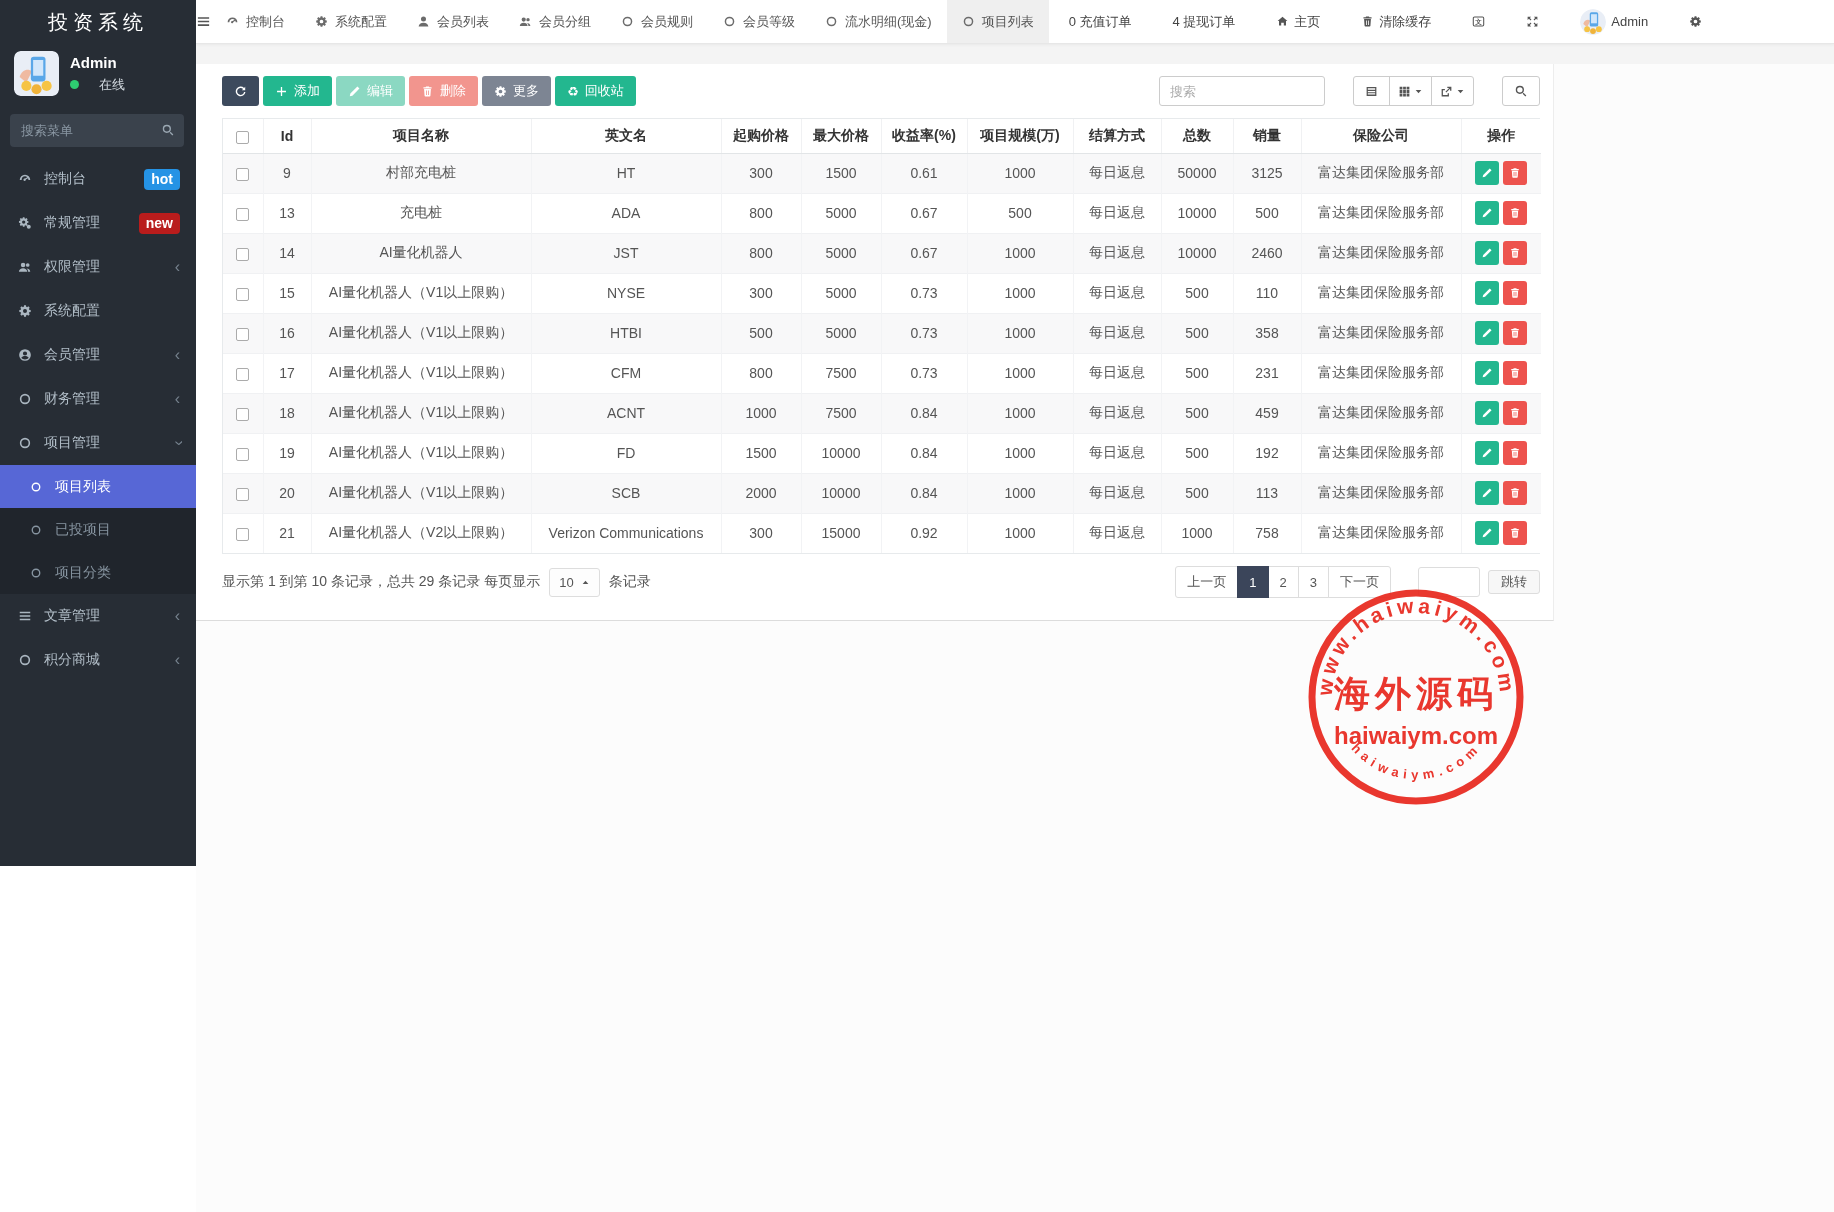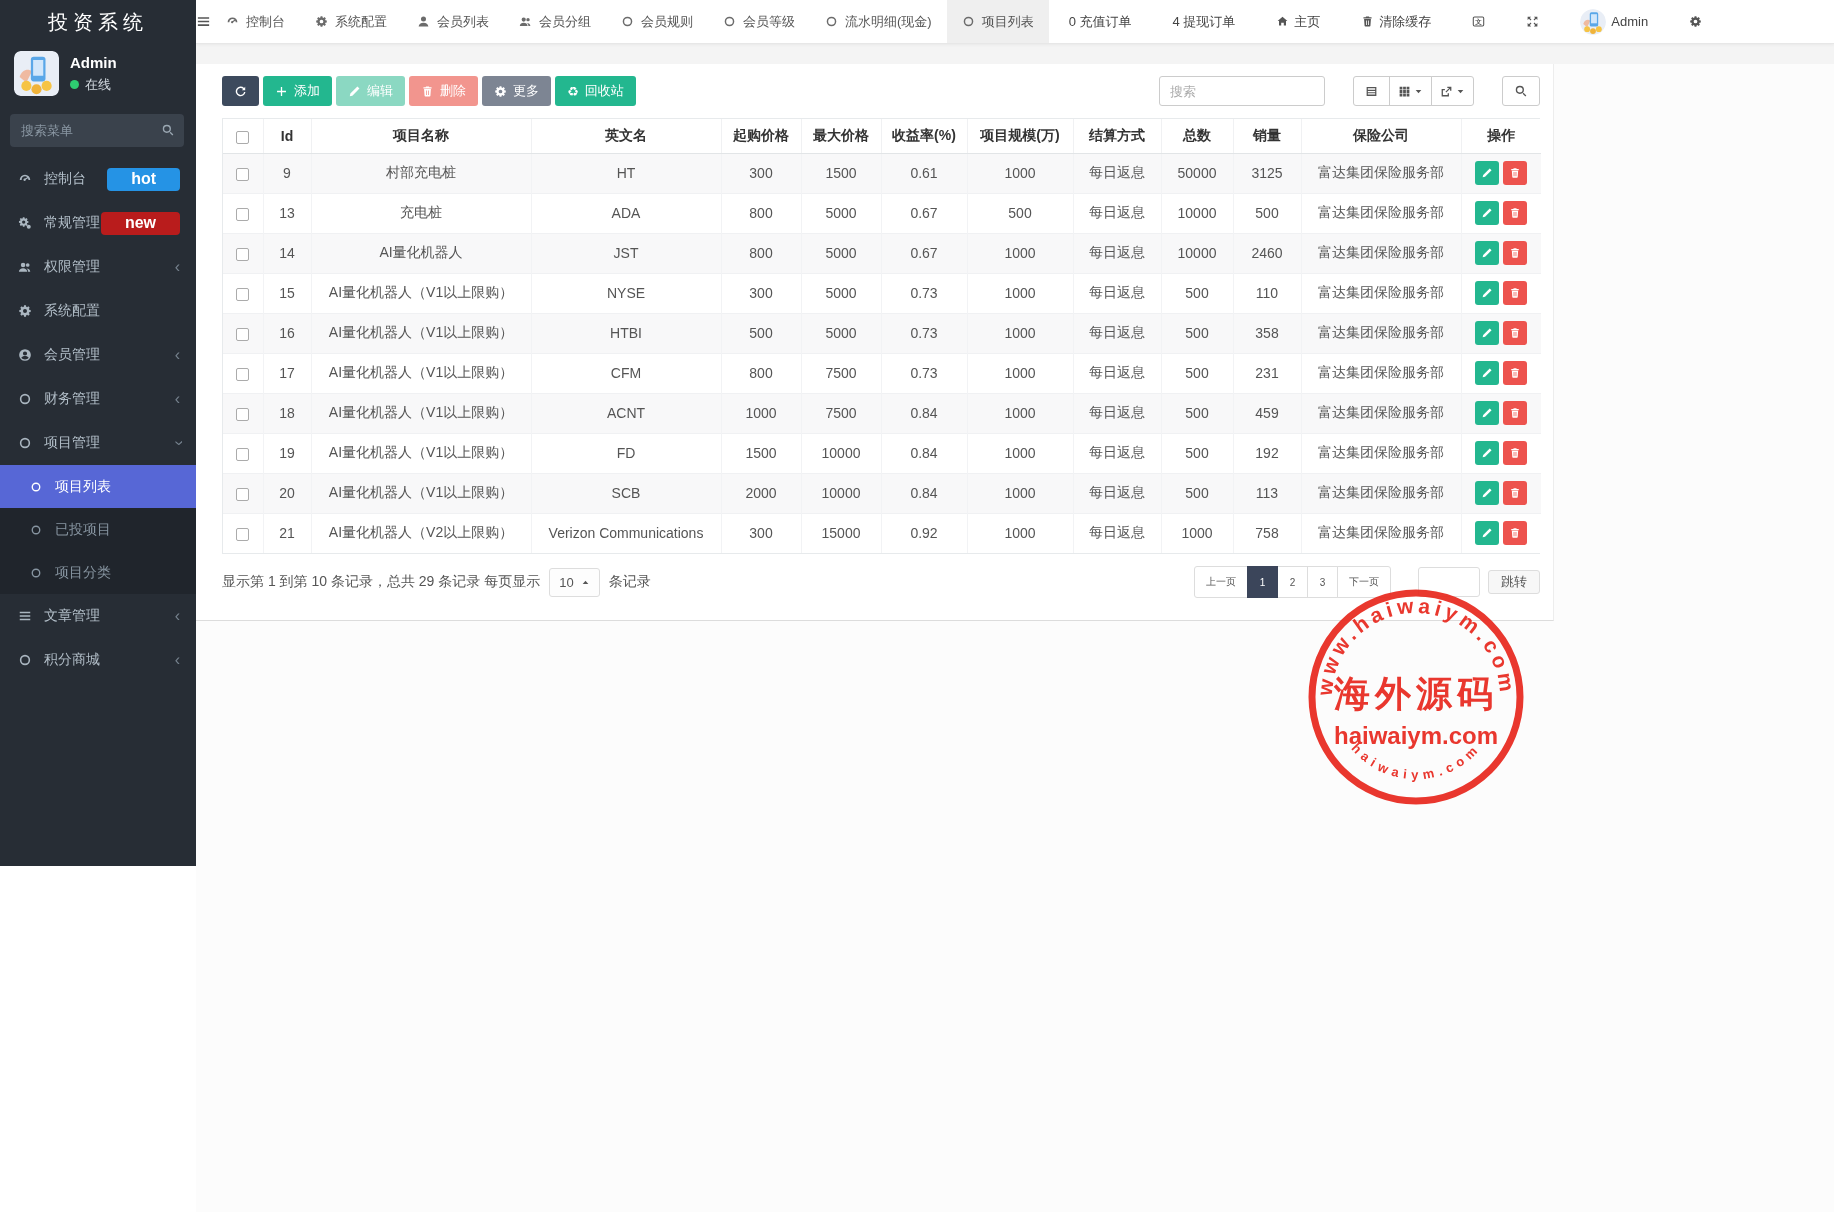--- a/index.html
+++ b/index.html
@@ -8,30 +8,30 @@
   .ico { display:inline-flex; align-items:center; justify-content:center; line-height:1; }
   .ico svg { width:1em; height:1em; fill:currentColor; display:block; }
 
   
   .sidebar { position:absolute; left:0; top:0; width:196px; height:866px; background:#272d35; z-index:10; }
   .brand { height:44px; line-height:44px; text-align:center; color:#fff; font-size:20px; letter-spacing:5px; font-weight:400; }
   .user-panel { display:flex; align-items:center; gap:11px; padding:7px 14px 6px 14px; }
   .avatar { width:45px; height:45px; border-radius:6px; overflow:hidden; flex:none; }
   .avatar svg { width:100%; height:100%; display:block; }
   .user-name { color:#fff; font-size:15px; font-weight:bold; margin-bottom:5px; }
-  .user-status { color:#d4dbe1; font-size:13px; display:flex; align-items:center; gap:6px; }
+  .user-status { color:#d4dbe1; font-size:13px; display:flex; align-items:center; gap:20px; }
   .dot { width:9px; height:9px; border-radius:50%; background:#2ecc71; display:inline-block; }
   .sidebar-search { margin:12px 12px 10px 10px; position:relative; }
   .sidebar-search input { width:100%; height:33px; background:#3a424c; border:none; border-radius:4px; color:#cfd8df; font-size:13px; padding:0 30px 0 11px; outline:none; }
   .sidebar-search input::placeholder { color:#8a97a3; }
   .sidebar-search .s-ico { position:absolute; right:9px; top:9px; color:#9aa7b2; font-size:14px; }
   .menu-item { height:44px; display:flex; align-items:center; padding:0 16px; color:#b2bec8; font-size:14px; cursor:pointer; position:relative; }
   .menu-item .mi-ico { width:17px; font-size:14px; margin-right:11px; color:#aab6c0; flex:none; }
   .menu-item .lbl { white-space:nowrap; }
-  .badge { margin-left:auto; color:#fff; font-size:16px; font-weight:bold; border-radius:4px; padding:2px 24px 3px; }
+  .badge { margin-left:auto; color:#fff; font-size:14px; font-weight:bold; border-radius:4px; padding:2px 7px 3px; }
   .chev { margin-left:auto; color:#76828e; font-size:16px; line-height:1; }
   .chev.down { transform:rotate(-90deg); }
   .submenu { background:#20252c; }
   .submenu .menu-item { height:43px; padding-left:27px; color:#8795a1; }
   .submenu .menu-item .mi-ico { color:#8795a1; font-size:12px; }
   .submenu .menu-item.active { background:#5767d6; color:#fff; }
   .submenu .menu-item.active .mi-ico { color:#fff; }
 
   
   .header { position:absolute; left:196px; top:0; width:1638px; height:44px; background:#fff; border-bottom:1px solid #e7e7e7; box-shadow:0 1px 3px rgba(0,0,0,.05); display:flex; align-items:stretch; z-index:6; }
@@ -83,21 +83,21 @@
   .act .ico { font-size:12px; }
   .act-edit { background:#23b78f; }
   .act-del { background:#ed534e; }
 
   .tfoot { width:1318px; display:flex; align-items:center; margin-top:12px; font-size:14px; color:#555; }
   .summary { display:flex; align-items:center;justify-content:center; }
   .page-size-btn { display:inline-flex; align-items:center; gap:7px; border:1px solid #ddd; background:#fdfdfd; height:29px; padding:0 9px; border-radius:3px; margin:0 9px; font-size:13px; color:#555; cursor:pointer; font-family:inherit; }
   .page-size-btn .caret { font-size:9px; color:#555; }
   .pager { margin-left:auto; display:flex; align-items:center; }
   .page-group { display:flex; }
-  .page-item { min-width:31px; height:32px; display:inline-flex; align-items:center; justify-content:center; border:1px solid #ddd; margin-left:-1px; background:#fff; color:#555; font-size:10px; padding:0 11px; cursor:pointer; font-family:inherit; }
+  .page-item { min-width:31px; height:32px; display:inline-flex; align-items:center; justify-content:center; border:1px solid #ddd; margin-left:-1px; background:#fff; color:#555; font-size:13px; padding:0 11px; cursor:pointer; font-family:inherit; }
   .page-item:first-child { margin-left:0; border-radius:3px 0 0 3px; }
   .page-item:last-child { border-radius:0 3px 3px 0; }
   .page-item.active { background:#3b455a; border-color:#3b455a; color:#fff; position:relative; }
   .jump-input { width:62px; height:30px; border:1px solid #ddd; border-radius:3px; margin-left:27px; outline:none; padding:0 6px; font-size:13px; }
   .jump-btn { height:24px; padding:0 12px; border:1px solid #ddd; background:#f7f7f7; border-radius:3px; margin-left:8px; font-size:13px; color:#555; cursor:pointer; font-family:inherit; }
 
   
   .stamp { position:absolute; left:1295px; top:584px; width:242px; height:228px; z-index:20; opacity:.93; pointer-events:none; }
 </style>
 </head>

